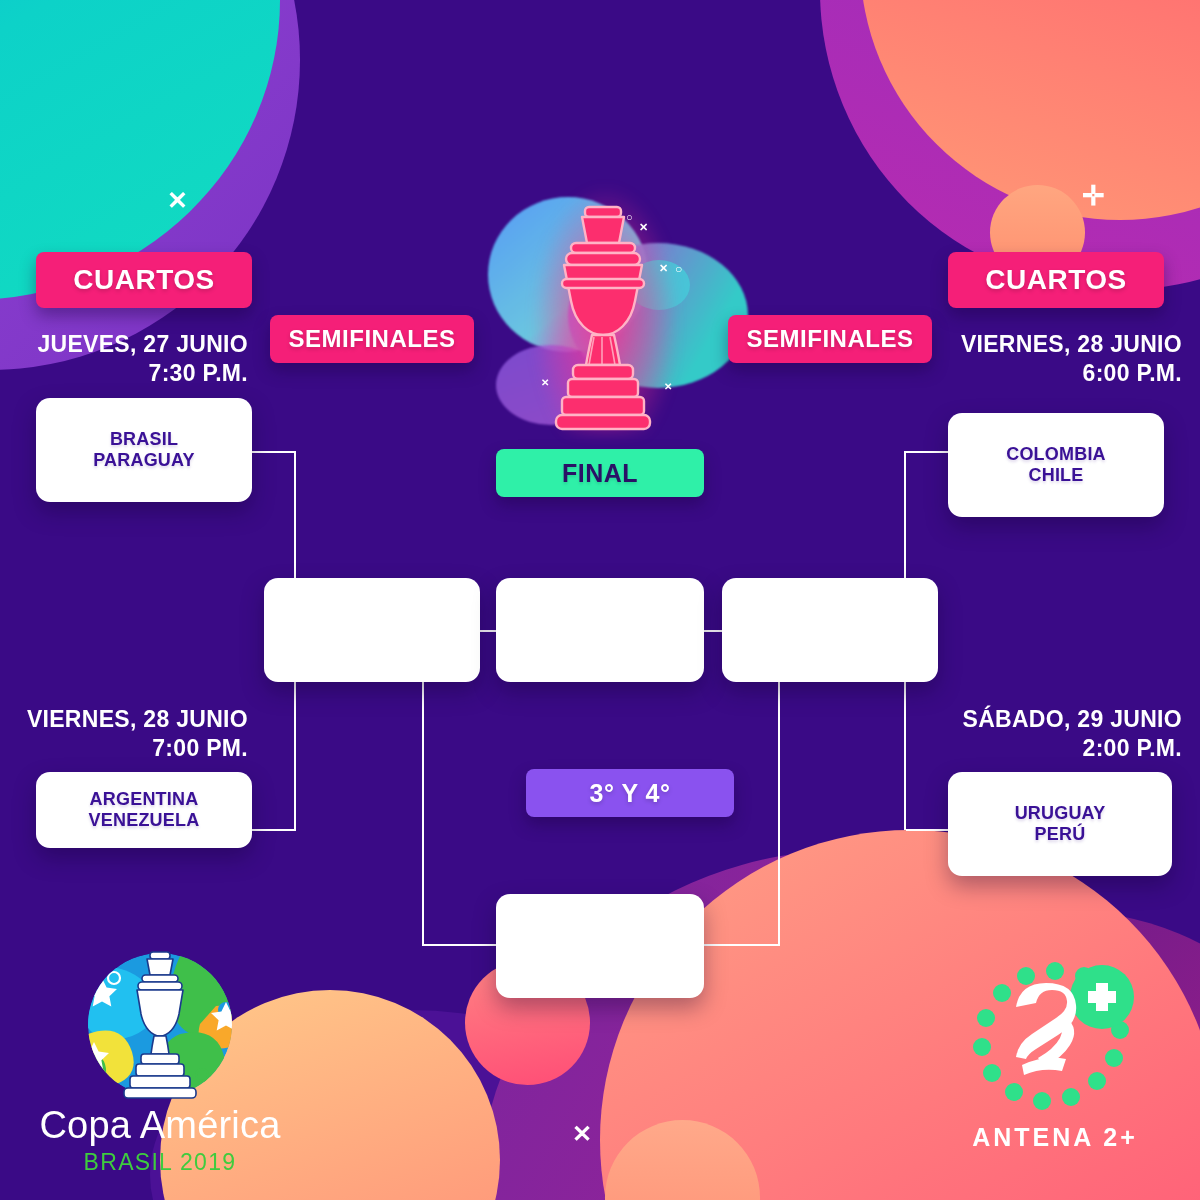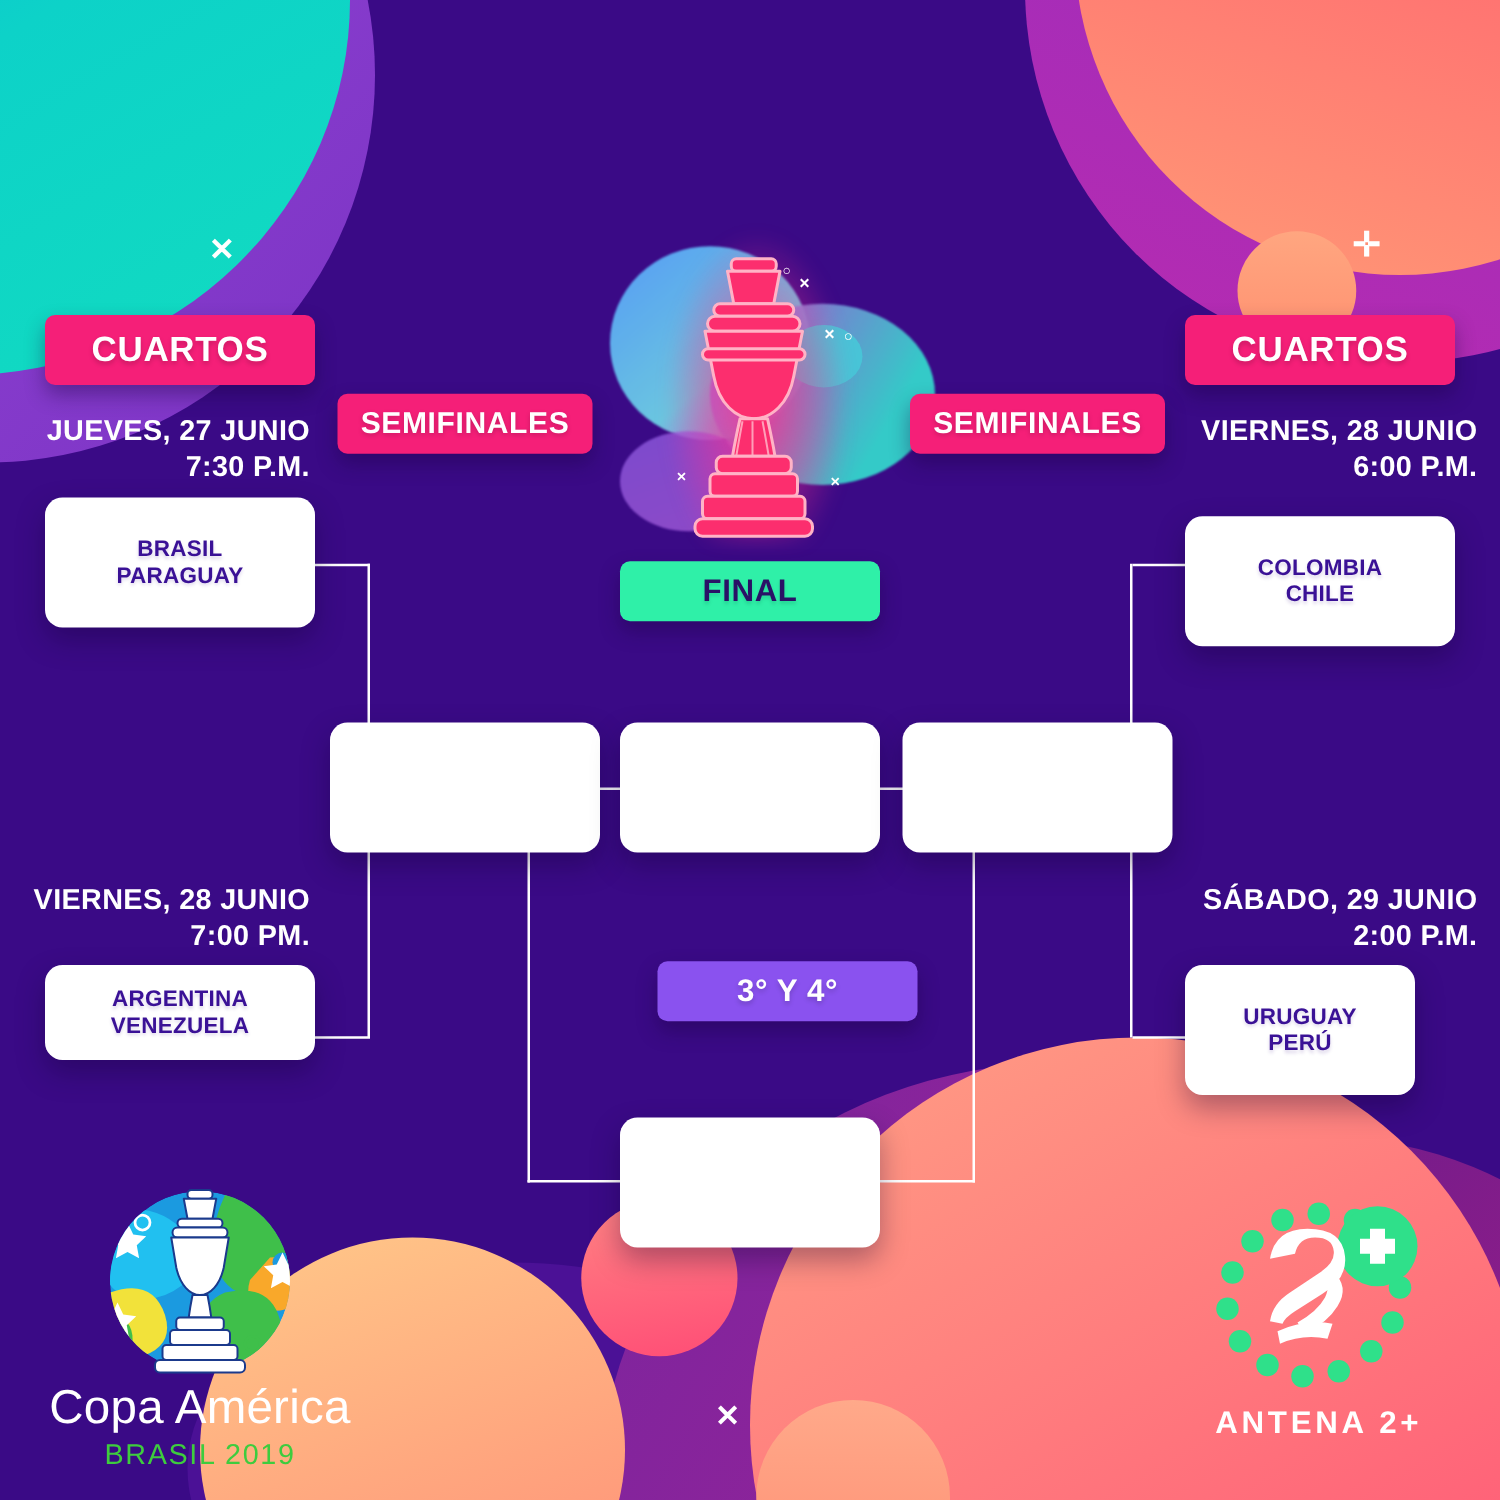--- a/index.html
+++ b/index.html
@@ -153,21 +153,21 @@
   .team {
     color:#3a1196; font-weight:700; font-size:18px; line-height:1.18;
     letter-spacing:.2px; text-shadow:0 2px 3px rgba(60,20,140,.18);
     text-align:center;
   }
   .box-teams { padding:8px 14px; }
 
   #box-q1 { left:36px;  top:398px; width:216px; height:104px; }
   #box-q2 { left:36px;  top:772px; width:216px; height:76px; }
   #box-q3 { left:948px; top:413px; width:216px; height:104px; }
-  #box-q4 { left:948px; top:772px; width:184px; height:104px; }
+  #box-q4 { left:948px; top:772px; width:224px; height:104px; }
 
   #box-semi-left  { left:264px; top:578px; width:216px; height:104px; }
   #box-final      { left:496px; top:578px; width:208px; height:104px; }
   #box-semi-right { left:722px; top:578px; width:216px; height:104px; }
   #box-third      { left:496px; top:894px; width:208px; height:104px; }
 
   
   .line { position:absolute; background:#ffffff; z-index:5; }
   .lh { height:2px; }
   .lv { width:2px; }

